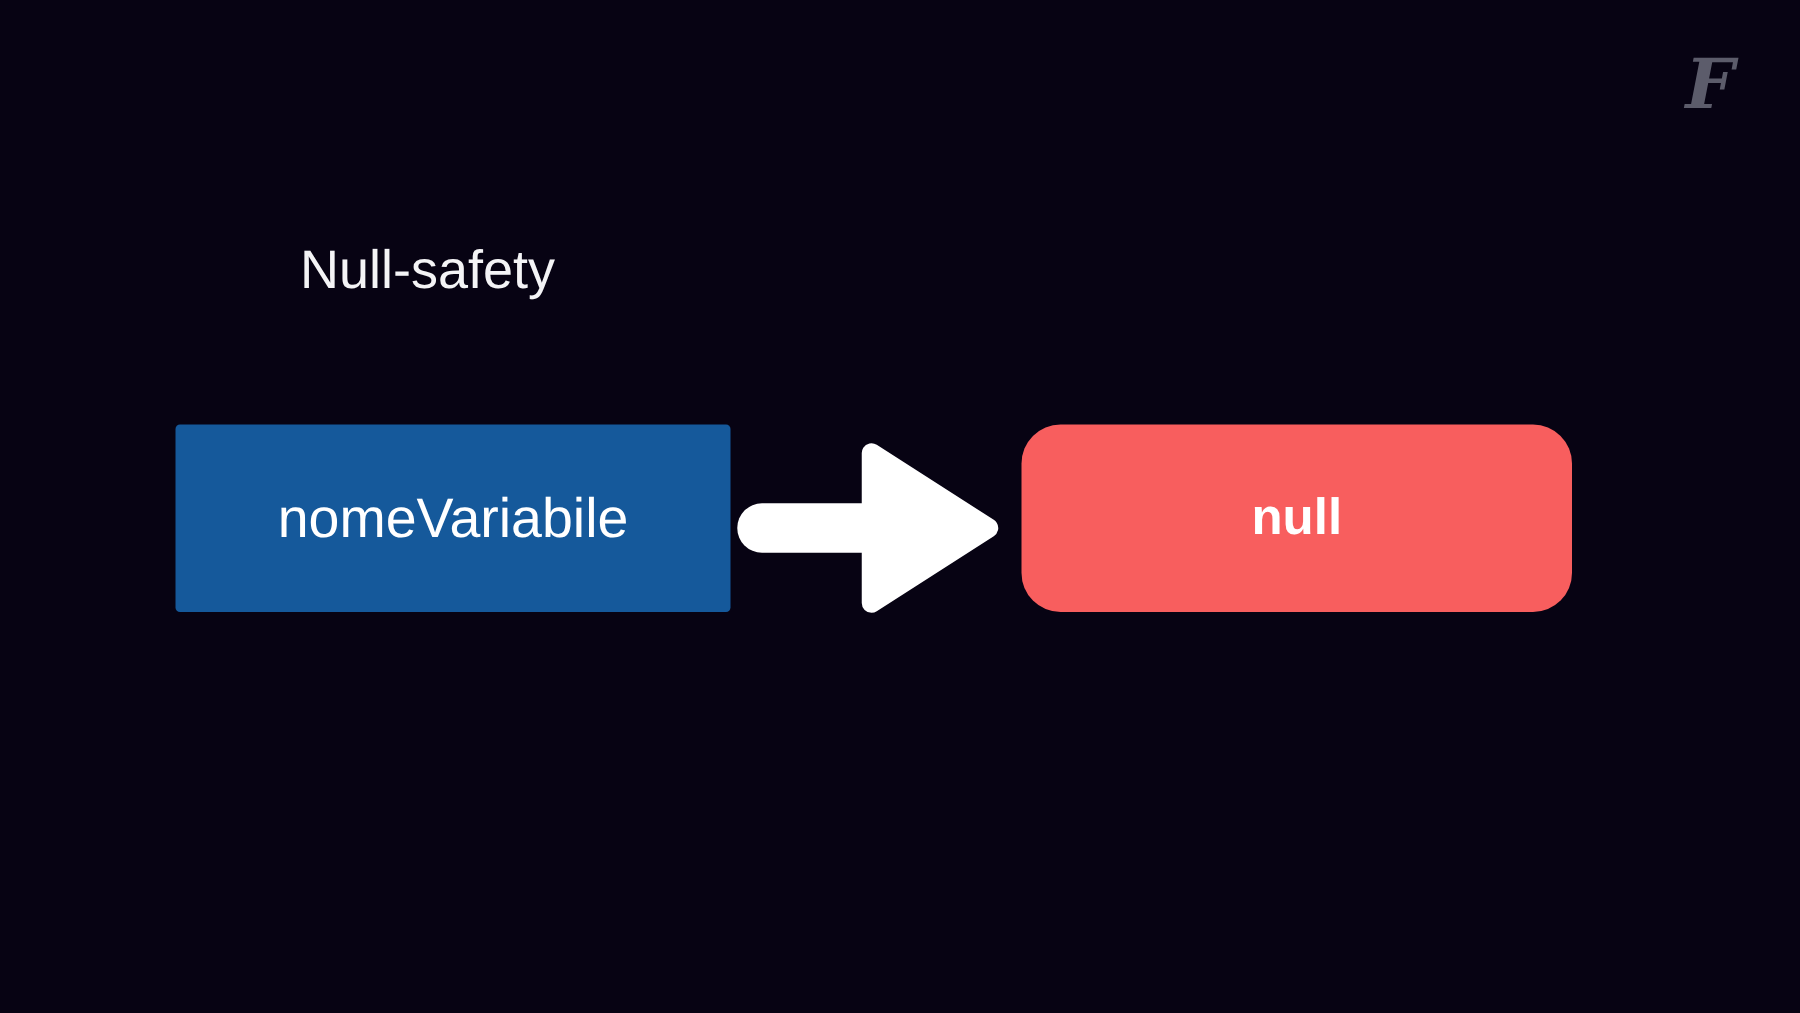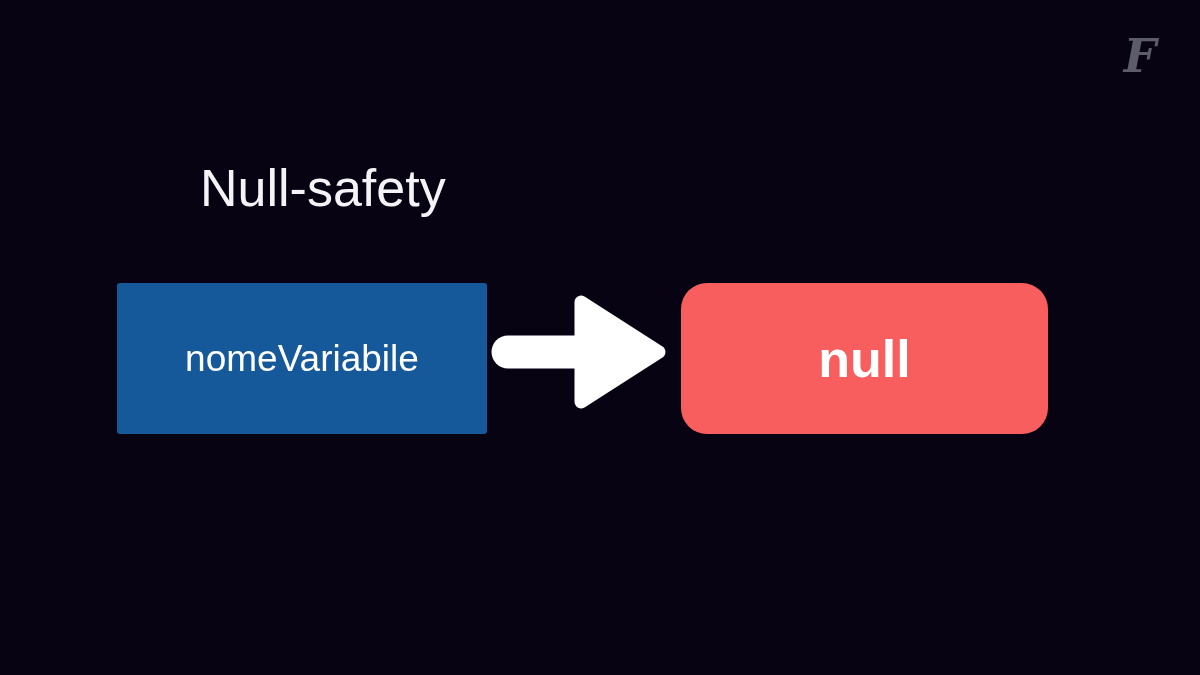--- a/index.html
+++ b/index.html
@@ -40,48 +40,48 @@
     font-size: 70px;
     font-weight: 700;
     letter-spacing: 0.5px;
     color: #ffffff;
     line-height: 1.05;
   }
   .subtitle {
     position: absolute;
     left: 200px;
     top: 160px;
-    font-size: 52px;
+    font-size: 36px;
     font-weight: 400;
     color: #f4f4f6;
     line-height: 1.1;
   }
   .box {
     position: absolute;
     top: 283px;
-    height: 151px;
+    height: 125px;
     display: flex;
     align-items: center;
     justify-content: center;
   }
   .box-variable {
     left: 117px;
     width: 370px;
     background: #15599b;
     border-radius: 3px;
     font-size: 37px;
     font-weight: 400;
     color: #ffffff;
   }
   .box-value {
     left: 681px;
     width: 367px;
     background: #f85e5e;
     border-radius: 26px;
-    font-size: 52px;
+    font-size: 34px;
     font-weight: 700;
     color: #ffffff;
   }
   .arrow {
     position: absolute;
     left: 488px;
     top: 292px;
     width: 186px;
     height: 120px;
   }

